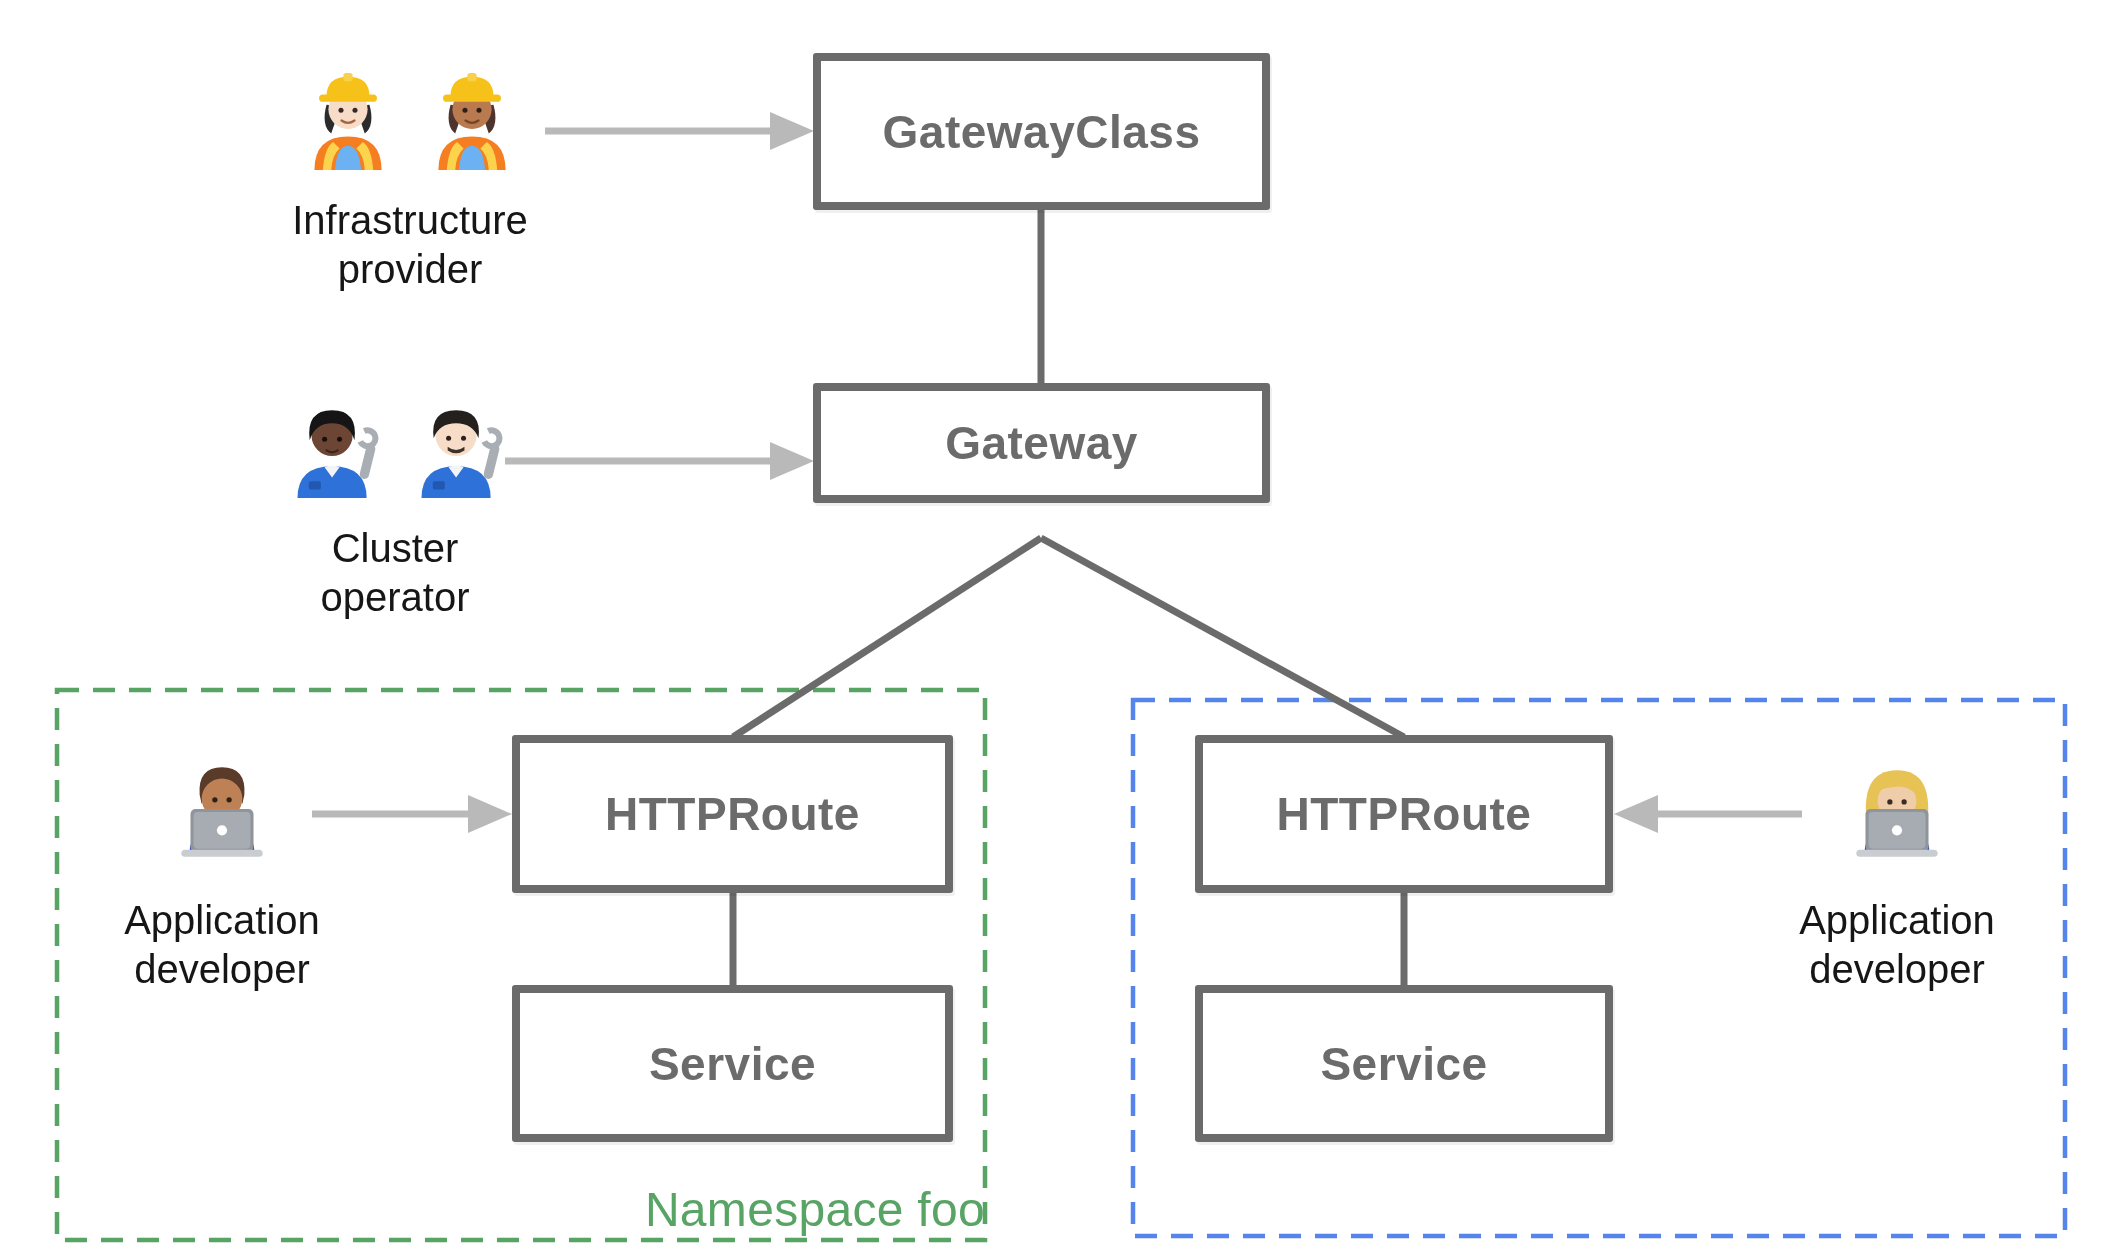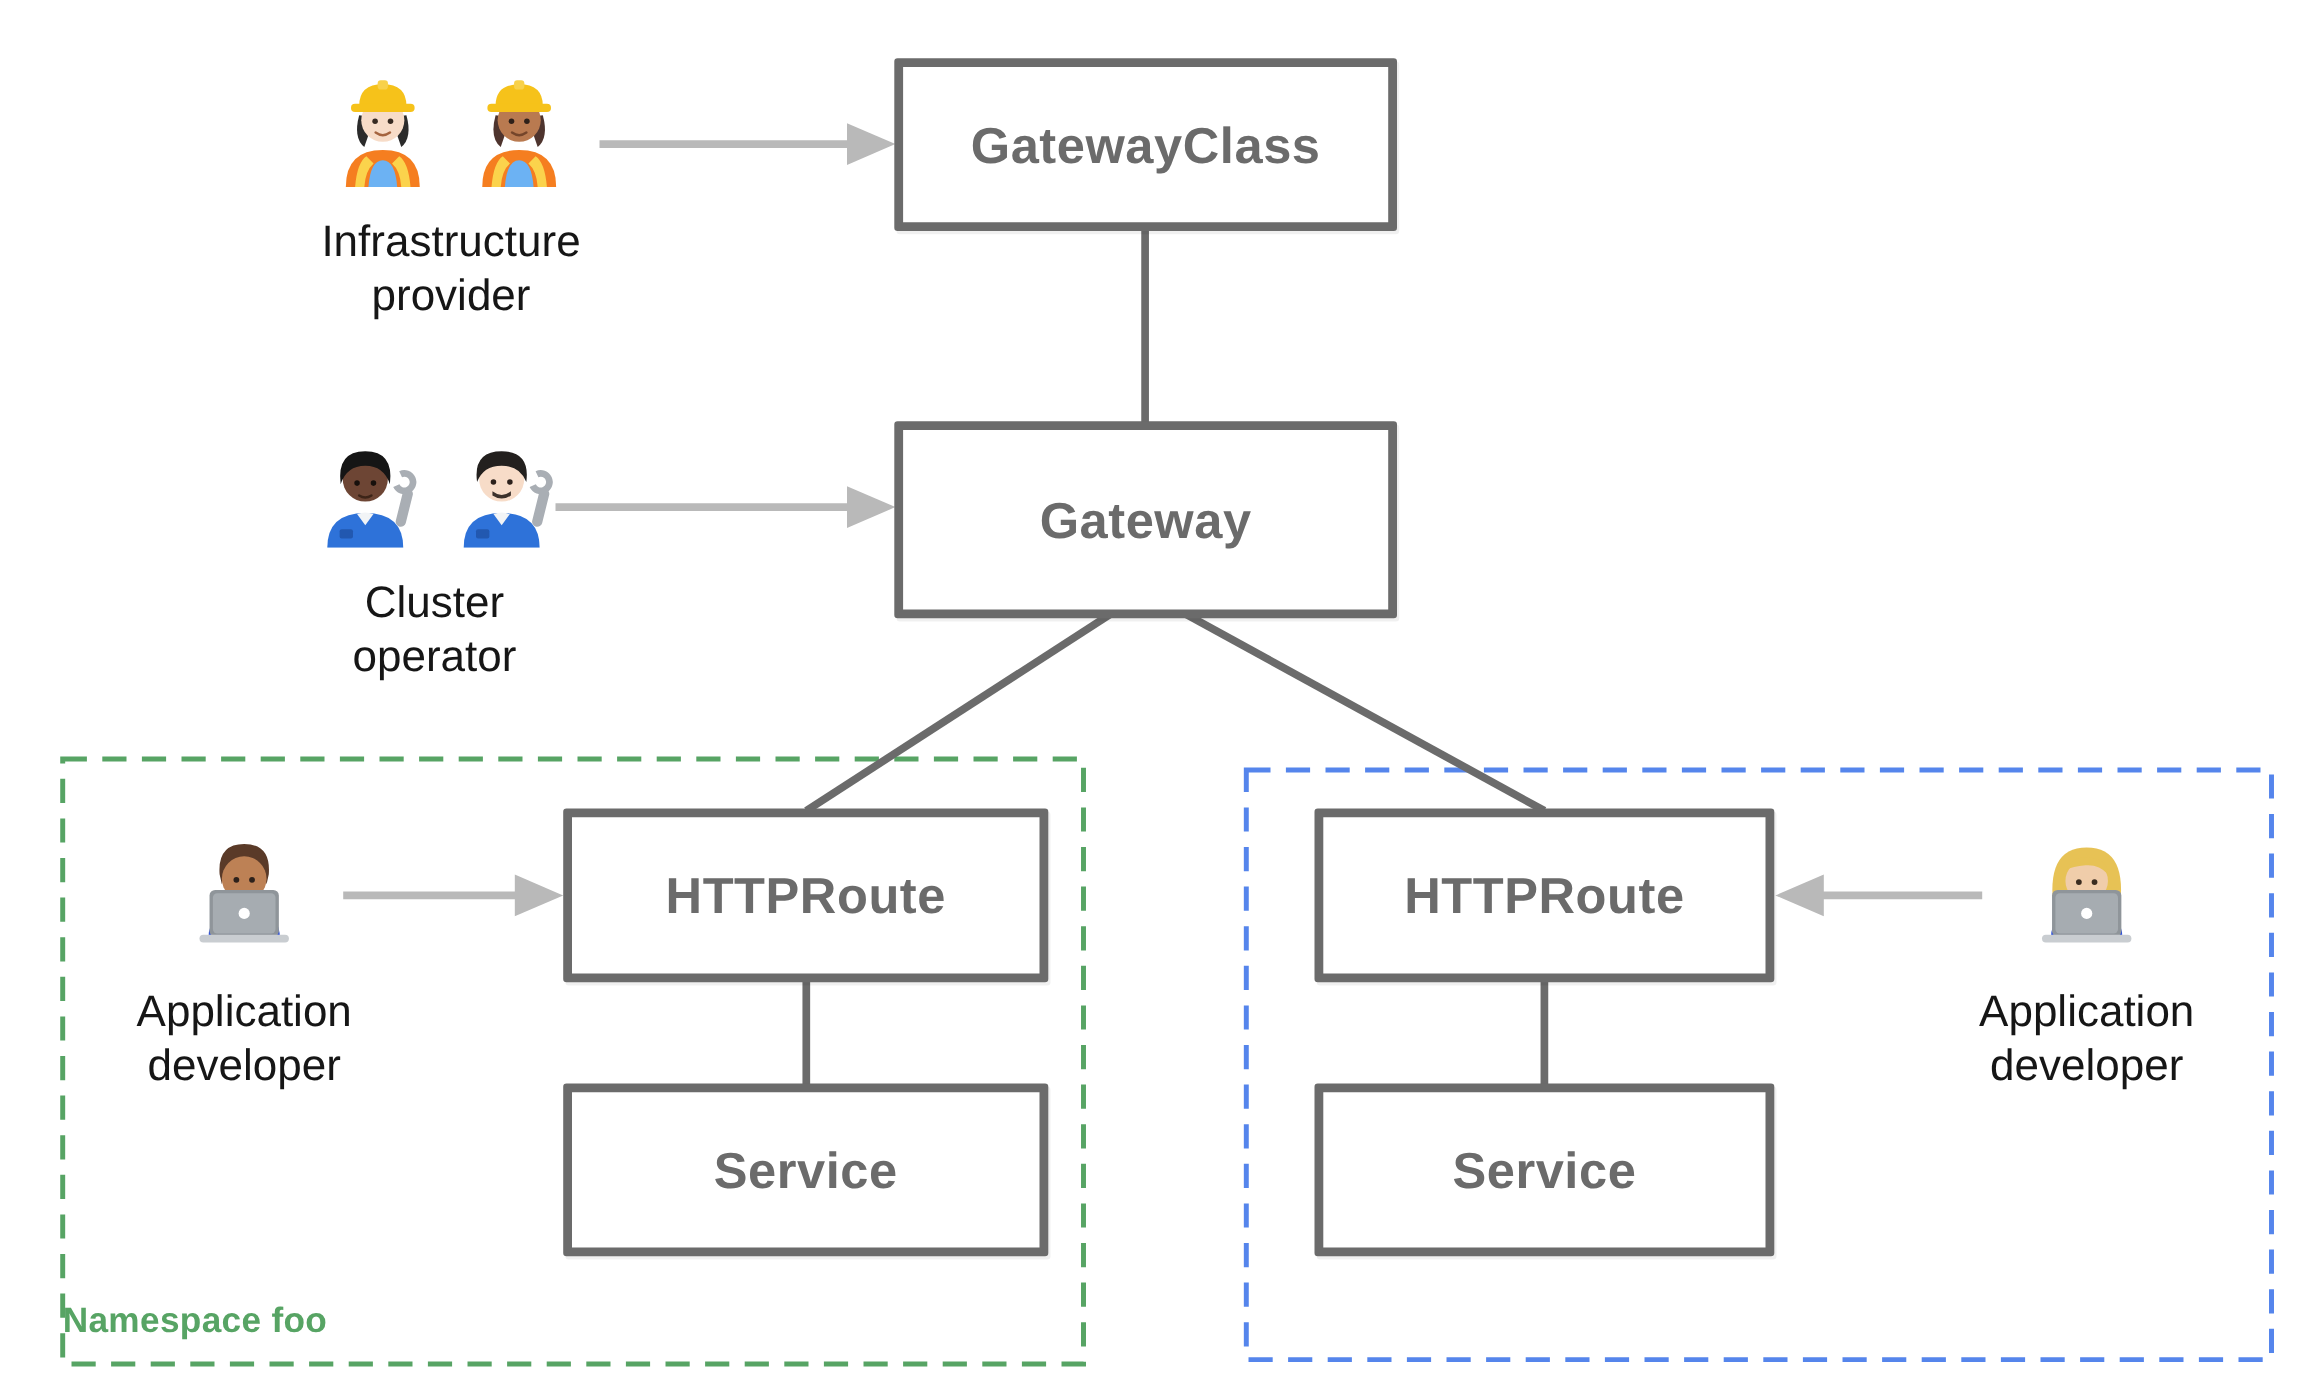--- a/index.html
+++ b/index.html
@@ -34,22 +34,22 @@
   .icon-row{display:flex;gap:12px;align-items:flex-end;}
   .picon{width:112px;height:112px;display:block;}
   .picon.big{width:122px;height:122px;}
   .plabel{
     margin-top:26px;text-align:center;
     color:#161616;font-size:40px;line-height:1.22;font-weight:400;
   }
 
   
   .nslabel{
-    position:absolute;z-index:2;text-align:left;
-    font-weight:700;font-size:32px;letter-spacing:0.3px;
+    position:absolute;z-index:2;text-align:right;
+    font-weight:400;font-size:48px;letter-spacing:0.3px;
   }
   .nslabel.foo{color:#57a464;}
   .nslabel.bar{color:#5585ec;}
 </style>
 </head>
 <body>
 
 <div class="canvas">
 
   <svg class="wires" viewBox="0 0 2112 1258">
@@ -82,21 +82,21 @@
         <line x1="1802" y1="814" x2="1656" y2="814" stroke="#b9b9b9" stroke-width="7"></line>
         <polygon points="1658,795 1614,814 1658,833" fill="#b9b9b9"></polygon>
       </g>
     </g>
   </svg>
 
   <div class="node" style="left:813px;top:53px;width:457px;height:157px">
     <span>GatewayClass</span>
   </div>
 
-  <div class="node" style="left:813px;top:383px;width:457px;height:179px">
+  <div class="node" style="left:813px;top:383px;width:457px;height:120px">
     <span>Gateway</span>
   </div>
 
   <div class="node" style="left:512px;top:735px;width:441px;height:158px">
     <span>HTTPRoute</span>
   </div>
 
   <div class="node" style="left:512px;top:985px;width:441px;height:157px">
     <span>Service</span>
   </div>

